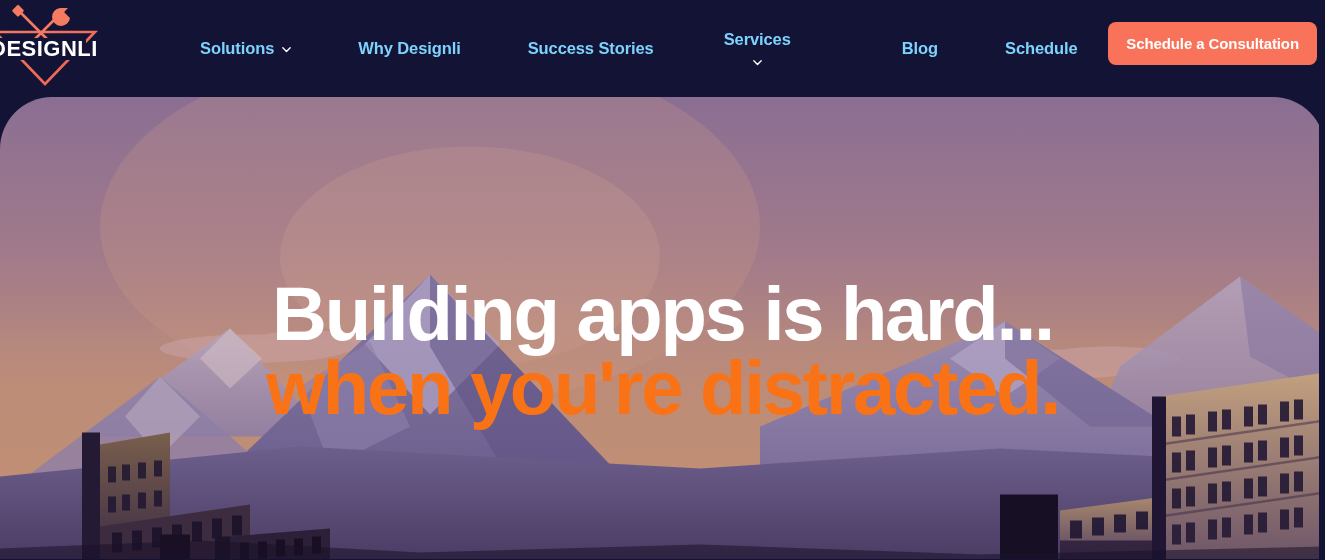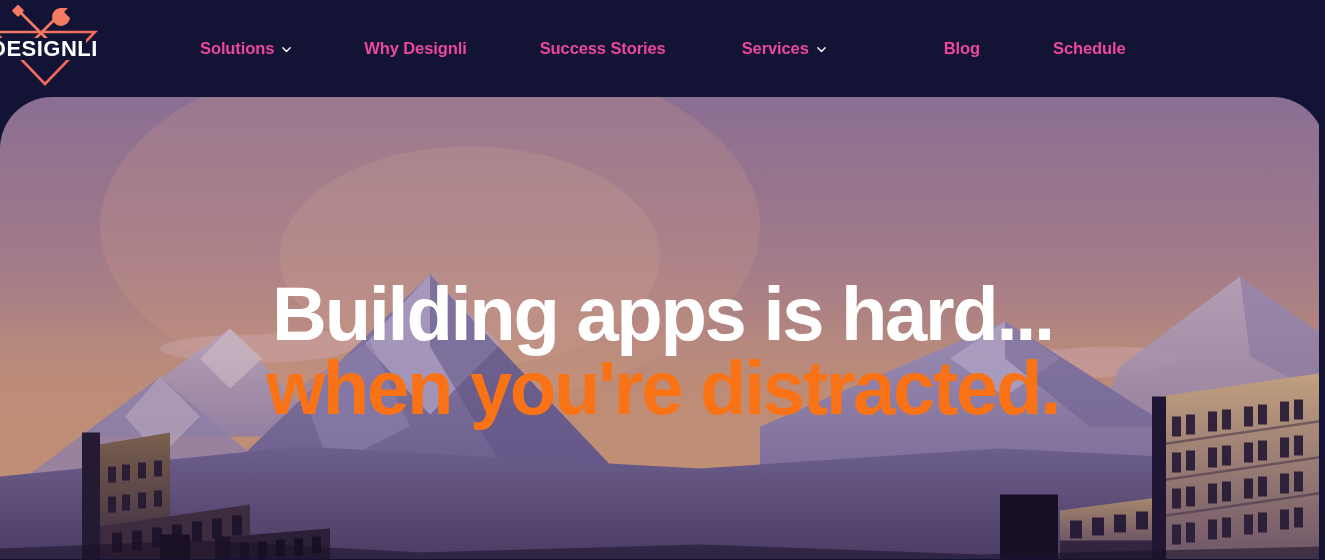--- a/index.html
+++ b/index.html
@@ -52,34 +52,34 @@
     height: 97px;
     display: flex;
     align-items: center;
     gap: 0px;
   }
 
   .nav-item {
     display: flex;
     align-items: center;
     gap: 7px;
-    color: #ec4899;
+    color: #7dd3fc;
     font-size: 16.5px;
     font-weight: bold;
     letter-spacing: -0.1px;
     white-space: nowrap;
     cursor: pointer;
     text-decoration: none;
   }
-  .nav-item + .nav-item { margin-left: 16px; }
+  .nav-item + .nav-item { margin-left: 10px; }
 
   .nav-gap-1 { margin-right: 56px; }
   .nav-gap-2 { margin-right: 57px; }
   .nav-gap-3 { margin-right: 60px; }
-  .nav-gap-4 { margin-right: 59px; }
+  .nav-gap-4 { margin-right: 59px; flex-direction: column; }
   .nav-gap-5 { margin-right: 57px; padding-left: 42px; }
 
   .chev {
     display: inline-block;
     width: 11px;
     height: 11px;
     position: relative;
     top: 1px;
   }
   .chev svg { display:block; }
@@ -234,20 +234,21 @@
       <a class="nav-item nav-gap-5" href="#">
         <span>Blog</span>
       </a>
 
       <a class="nav-item" href="#">
         <span>Schedule</span>
       </a>
 
     </div>
 
+    <button class="cta-btn">Schedule a Consultation</button>
   </nav>
 
   <section class="hero">
 
     <div class="hero-art">
       <svg viewBox="0 0 1325 463" preserveAspectRatio="xMidYMid slice" aria-hidden="true">
         <defs>
           <linearGradient id="sky" x1="0" y1="0" x2="0" y2="1">
             <stop offset="0%" stop-color="#8a6e93"></stop>
             <stop offset="35%" stop-color="#a27b8a"></stop>

